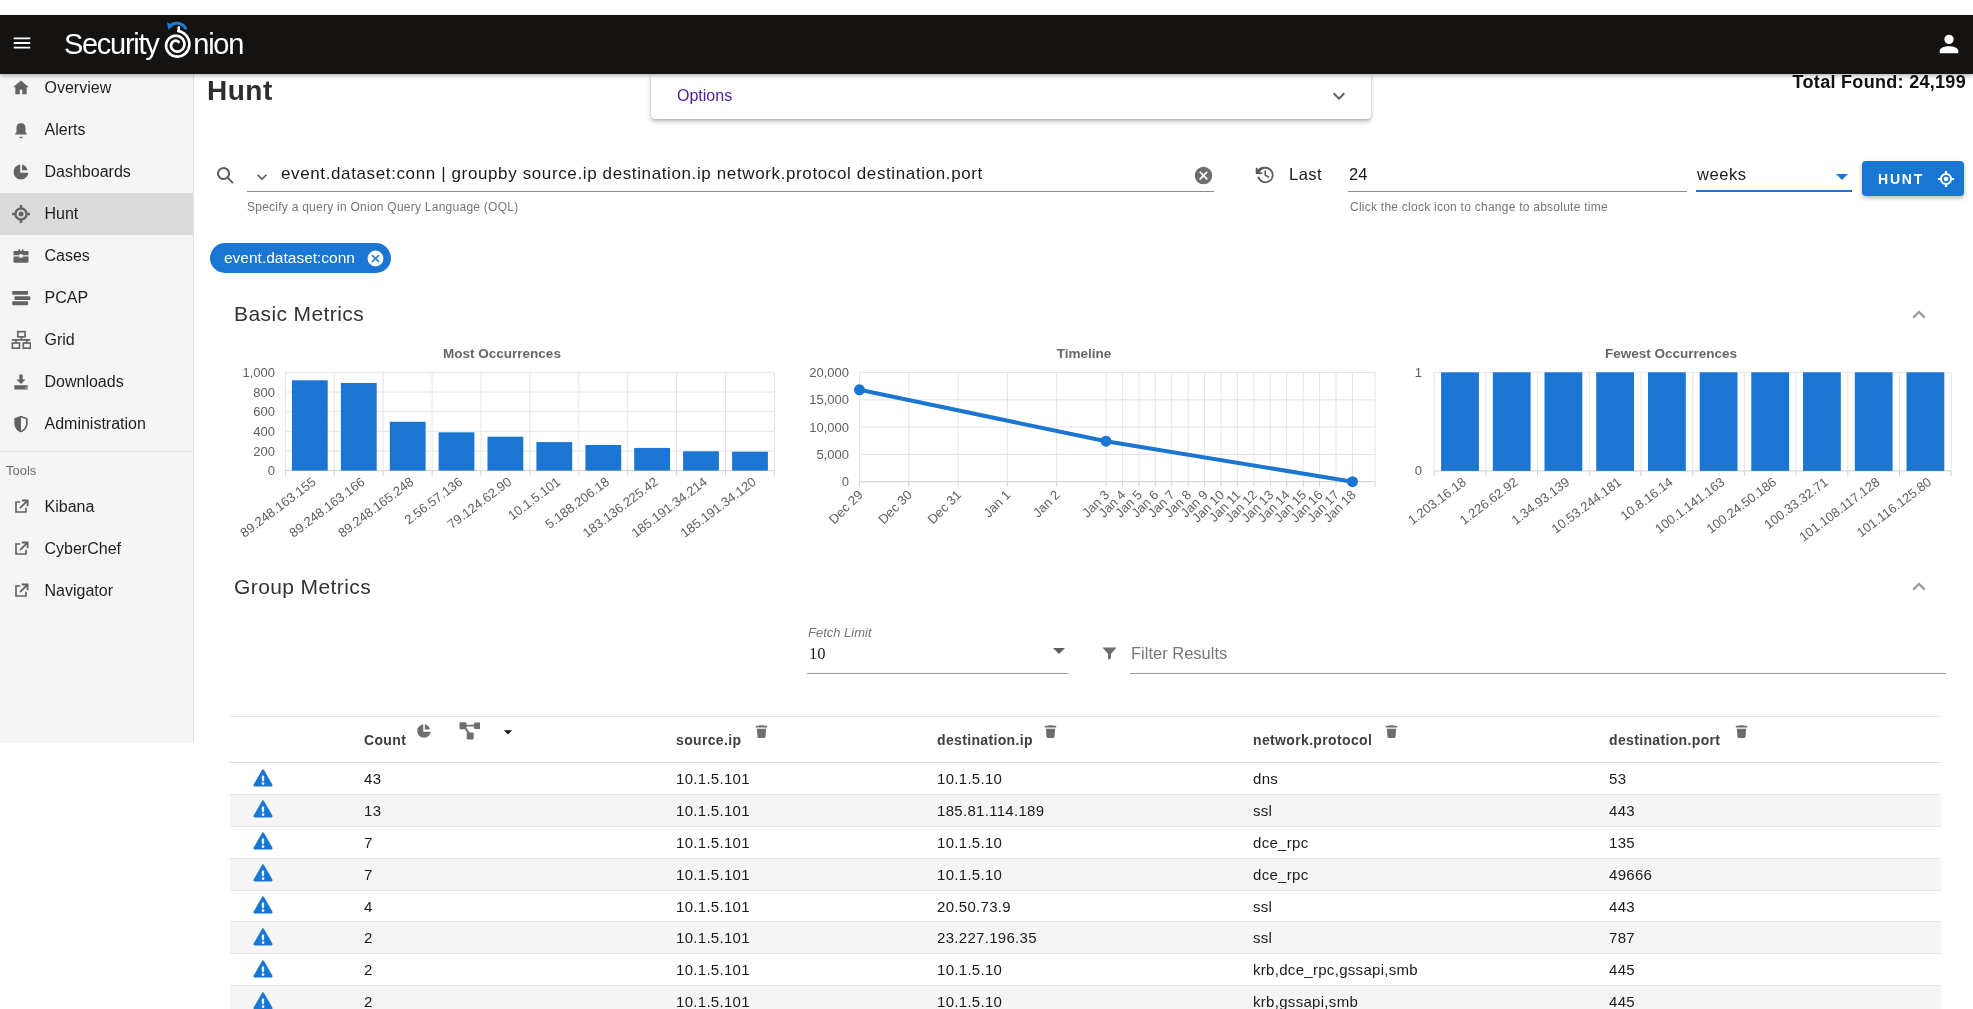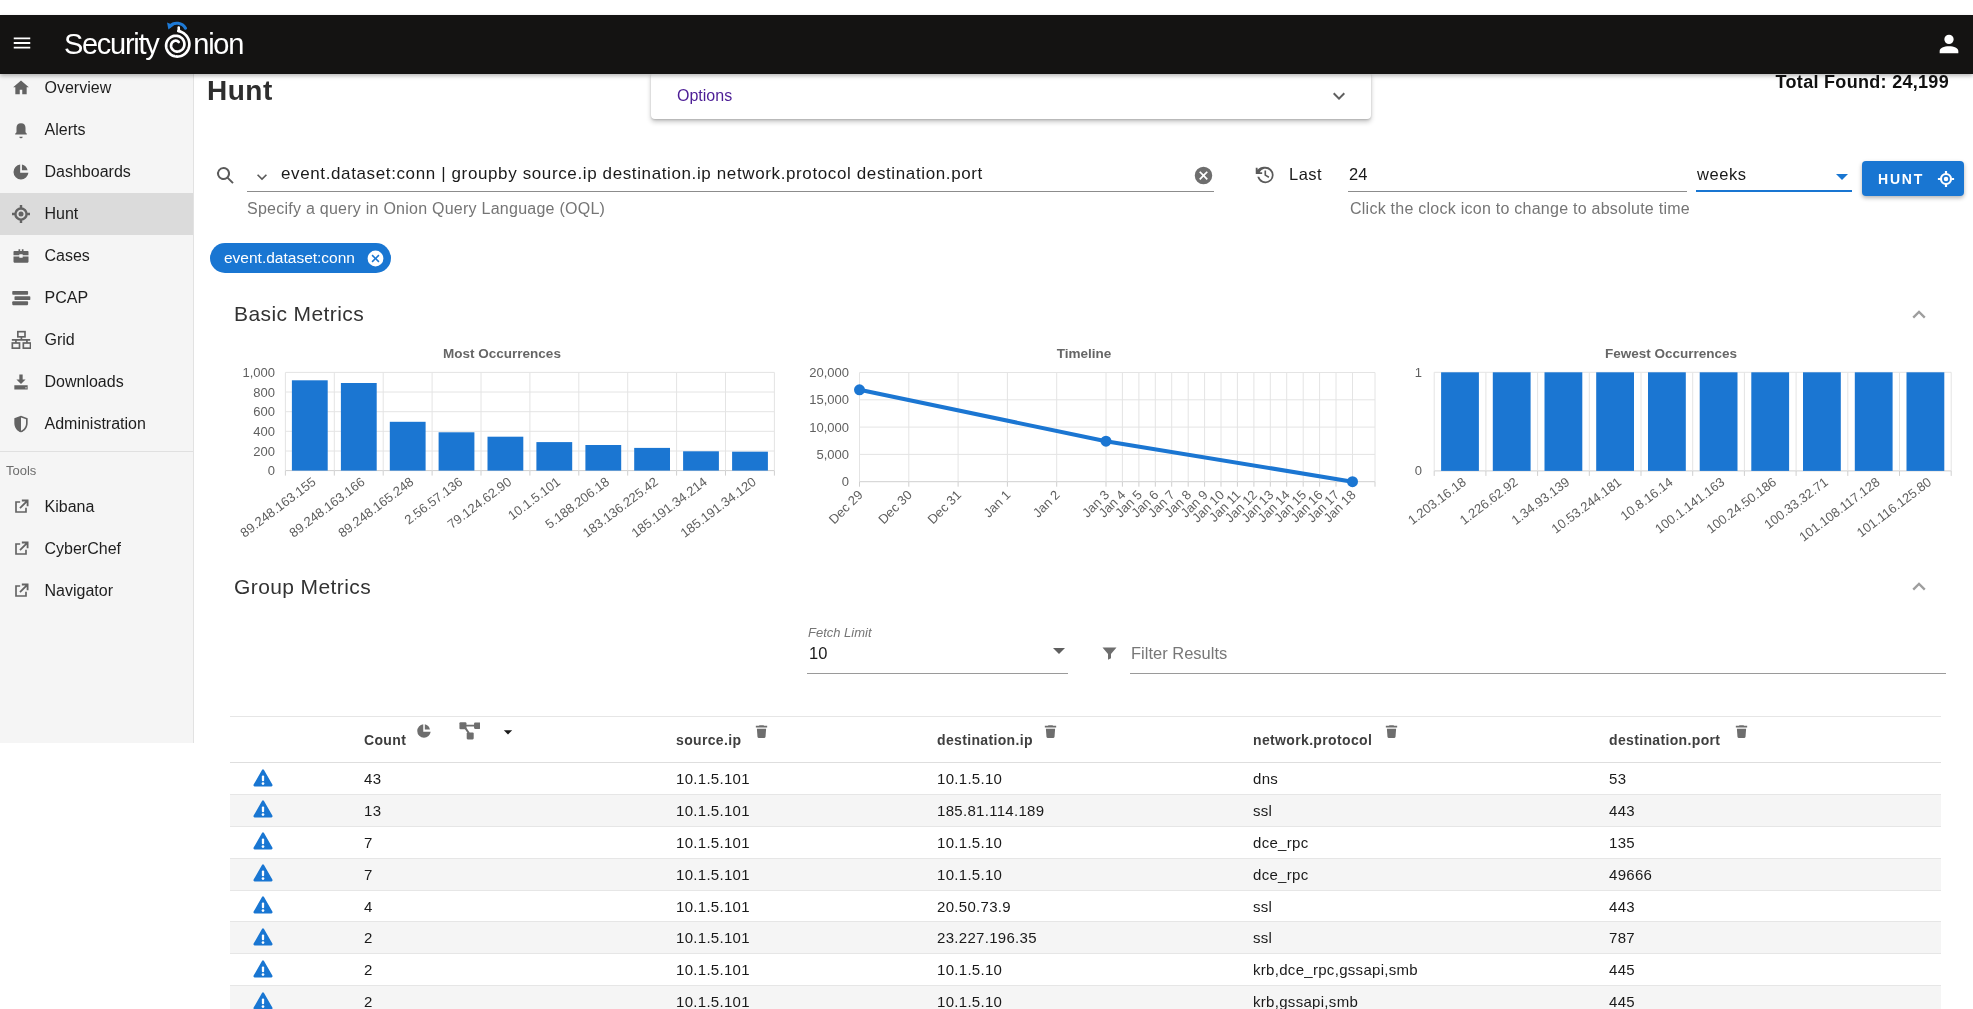--- a/index.html
+++ b/index.html
@@ -14,40 +14,40 @@
 .sitem { height:42px; display:flex; align-items:center; padding-left:10.5px; color:#1e1e1e;
   font-size:16px; }
 .sitem svg { margin-right:14px; }
 .sitem.sel { background:#dbdbdb; }
 .main { position:absolute; left:194px; top:57px; width:1779px; height:952px; background:#fff; }
 
 h1.hunt { position:absolute; left:207px; top:75px; font-size:28px; color:#2e2e2e; letter-spacing:0.5px; }
 .opts { position:absolute; left:651px; top:72px; width:720px; height:47px; background:#fff;
   border-radius:4px; box-shadow:0 3px 5px rgba(0,0,0,0.22), 0 1px 2px rgba(0,0,0,0.15); display:flex; align-items:center; }
 .opts span { margin-left:26px; font-size:16px; color:#4c1d95; }
-.total { position:absolute; right:24px; top:72px; font-size:18px; letter-spacing:0.3px; font-weight:bold; color:#111; }
+.total { position:absolute; right:7px; top:72px; font-size:18px; letter-spacing:0.3px; font-weight:bold; color:#111; }
 
 .qtext { position:absolute; left:281px; top:164px; font-size:17px; letter-spacing:0.62px; color:#1a1a1a; }
 .uline { position:absolute; height:1px; background:#8c8c8c; }
-.hint { position:absolute; font-size:16px; letter-spacing:0.25px; color:#757575; }
+.hint { position:absolute; font-size:12px; letter-spacing:0.25px; color:#757575; }
 .lasttxt { position:absolute; left:1289px; top:165px; font-size:16.5px; letter-spacing:0.5px; color:#1a1a1a; }
 .n24 { position:absolute; left:1349px; top:165px; font-size:16.5px; color:#1a1a1a; }
 .weeks { position:absolute; left:1697px; top:165px; font-size:16.5px; letter-spacing:0.55px; color:#1a1a1a; }
 .bline { position:absolute; left:1696px; top:190px; width:156px; height:2px; background:#1976d2; }
 .btri { position:absolute; left:1836px; top:174px; width:0; height:0; border-left:6.5px solid transparent;
   border-right:6.5px solid transparent; border-top:6.5px solid #1976d2; }
 .huntbtn { position:absolute; left:1862px; top:161px; width:102px; height:35px; background:#1976d2;
   border-radius:4px; box-shadow:0 2px 4px rgba(0,0,0,0.3); color:#fff; display:flex; align-items:center; }
 .huntbtn b { font-size:14px; font-weight:bold; letter-spacing:1.8px; margin-left:16px; }
 .chip { position:absolute; left:210px; top:243px; height:30px; background:#1976d2; border-radius:15px;
   color:#fff; font-size:15.5px; display:flex; align-items:center; padding:0 6px 0 14px; }
 .sect { position:absolute; font-size:21px; letter-spacing:0.4px; color:#333; }
 
 .flabel { position:absolute; left:808px; top:625px; font-size:13px; color:#757575;font-style:italic; }
-.fval { position:absolute; left:809px; top:644px; font-size:16.5px; color:#1a1a1a; }
+.fval { position:absolute; left:809px; top:644px; font-size:16.5px; color:#1a1a1a;font-family:Liberation Serif, serif; }
 .fplace { position:absolute; left:1131px; top:644px; font-size:16.5px; color:#777; }
 
 .table { position:absolute; left:230px; top:716px; width:1711px; }
 .thead { height:47px; display:flex; align-items:center; border-top:1px solid #e6e6e6; border-bottom:1px solid #dedede; font-size:14px;
   font-weight:bold; letter-spacing:0.35px; color:#3f3f3f; }
 .trow { height:31.9px; display:flex; align-items:center; border-bottom:1px solid #e6e6e6; font-size:15px; letter-spacing:0.3px; color:#1a1a1a; position:relative; }
 .trow.alt { background:#f5f5f5; }
 .c-ic { position:absolute; left:22px; top:3.5px; }
 .c0 { position:absolute; left:134px; }
 .c1 { position:absolute; left:446px; }

